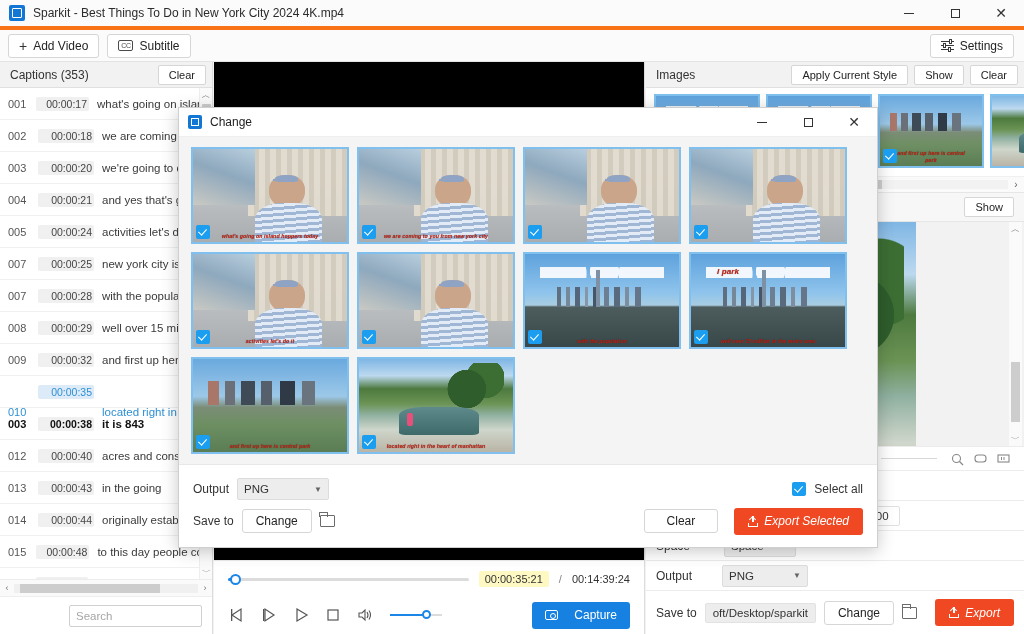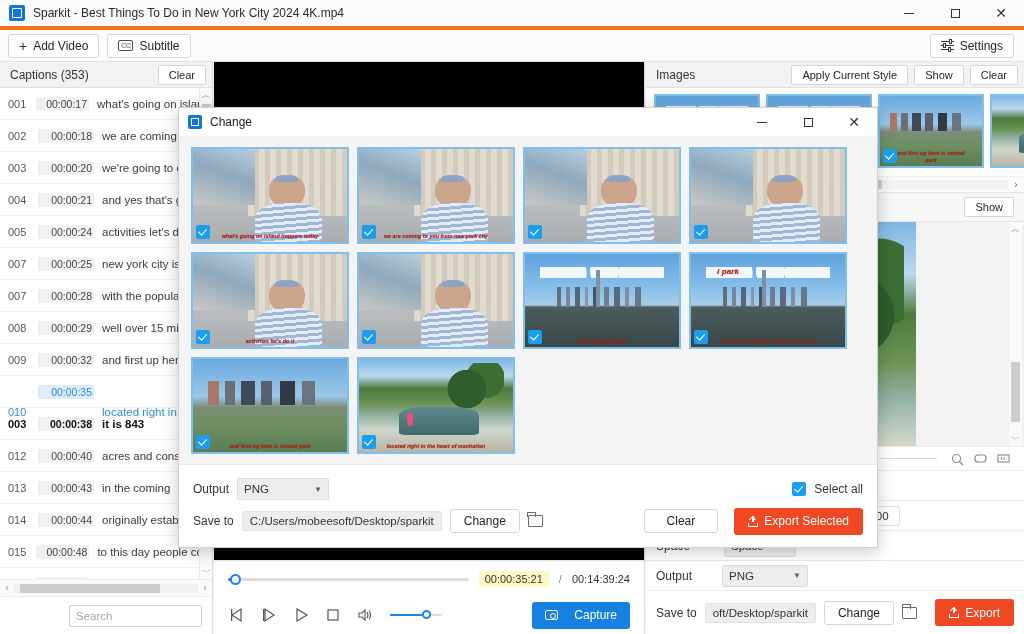--- a/index.html
+++ b/index.html
@@ -191,21 +191,21 @@
              color: #333; border-radius: 2px; min-width: 52px; }
   .link-ico { width: 13px; height: 9px; border: 1.3px solid #8a8a8a; border-radius: 5px; position: relative; }
   .link-ico::after { content:""; position:absolute; left:4px; top:2.6px; width:5px; height:1.3px; background:#8a8a8a; }
   .sel-box {
     height: 22px; border: 1px solid #dcdcdc; background: #ededed; border-radius: 2px;
     display: inline-flex; align-items: center; padding: 0 6px; font-size: 11.5px; color: #333; min-width: 72px;
   }
   .sel-box .cv { margin-left: auto; font-size: 8px; color: #666; }
   .orange-btn {
     background: #ef4823; color: #fff; height: 27px; border-radius: 3px; padding: 0 14px;
-    display: inline-flex; align-items: center; gap: 6px; font-size: 12px;
+    display: inline-flex; align-items: center; gap: 6px; font-size: 12px; font-style: italic;
   }
   .up-ico { width: 10px; height: 11px; position: relative; }
   .up-ico::before { content:""; position:absolute; left:4px; top:0; width:1.4px; height:6px; background:#fff; }
   .up-ico::after { content:""; position:absolute; left:1.6px; top:1.2px; width:4px; height:4px;
                    border-left:1.4px solid #fff; border-top:1.4px solid #fff; transform: rotate(45deg); }
   .up-base { position:absolute; left:0; bottom:0; width:10px; height:4px;
              border:1.4px solid #fff; border-top:0; }
 
   
   .modal {
@@ -408,21 +408,21 @@
             <span class="txt">it is 843</span>
           </div>
           <div class="cap-row">
             <span class="idx">012</span>
             <span class="tc">00:00:40</span>
             <span class="txt">acres and considere</span>
           </div>
           <div class="cap-row">
             <span class="idx">013</span>
             <span class="tc">00:00:43</span>
-            <span class="txt">in the coming</span>
+            <span class="txt">in the going</span>
           </div>
           <div class="cap-row">
             <span class="idx">014</span>
             <span class="tc">00:00:44</span>
             <span class="txt">originally establishe</span>
           </div>
           <div class="cap-row">
             <span class="idx">015</span>
             <span class="tc">00:00:48</span>
             <span class="txt">to this day people come</span>
@@ -767,21 +767,20 @@
         <span class="sel-box" style="min-width:92px">
           <span>PNG</span>
           <span class="cv">▼</span>
         </span>
         <span style="margin-left:auto"></span>
         <span class="cbox"></span>
         <span>Select all</span>
       </div>
       <div class="mf-row">
         <span>Save to</span>
-        <span class="path-box">C:/Users/mobeesoft/Desktop/sparkit</span>
         <span class="mbtn">Change</span>
         <span class="folder"></span>
         <span style="margin-left:auto"></span>
         <span class="mbtn" style="margin-right:8px;padding:0 22px">Clear</span>
         <span class="orange-btn">
           <span class="up-ico">
               <span class="up-base"></span>
             </span>
           <span>Export Selected</span>
         </span>

